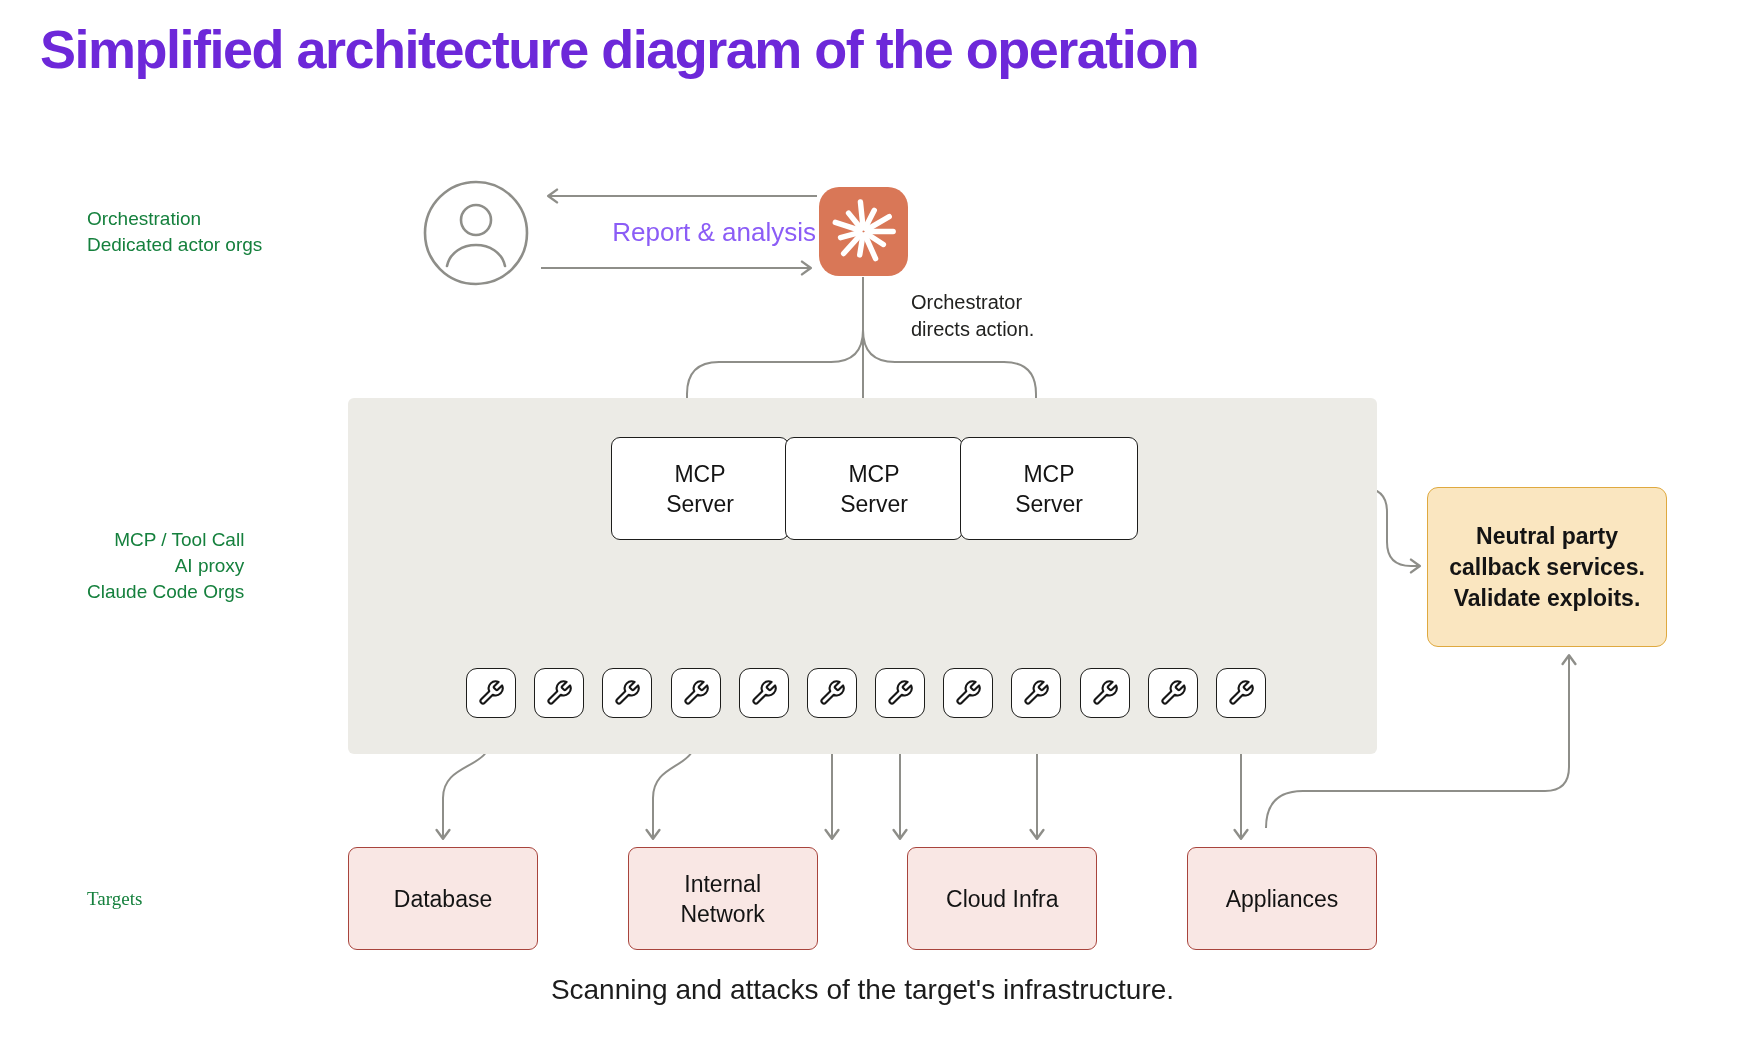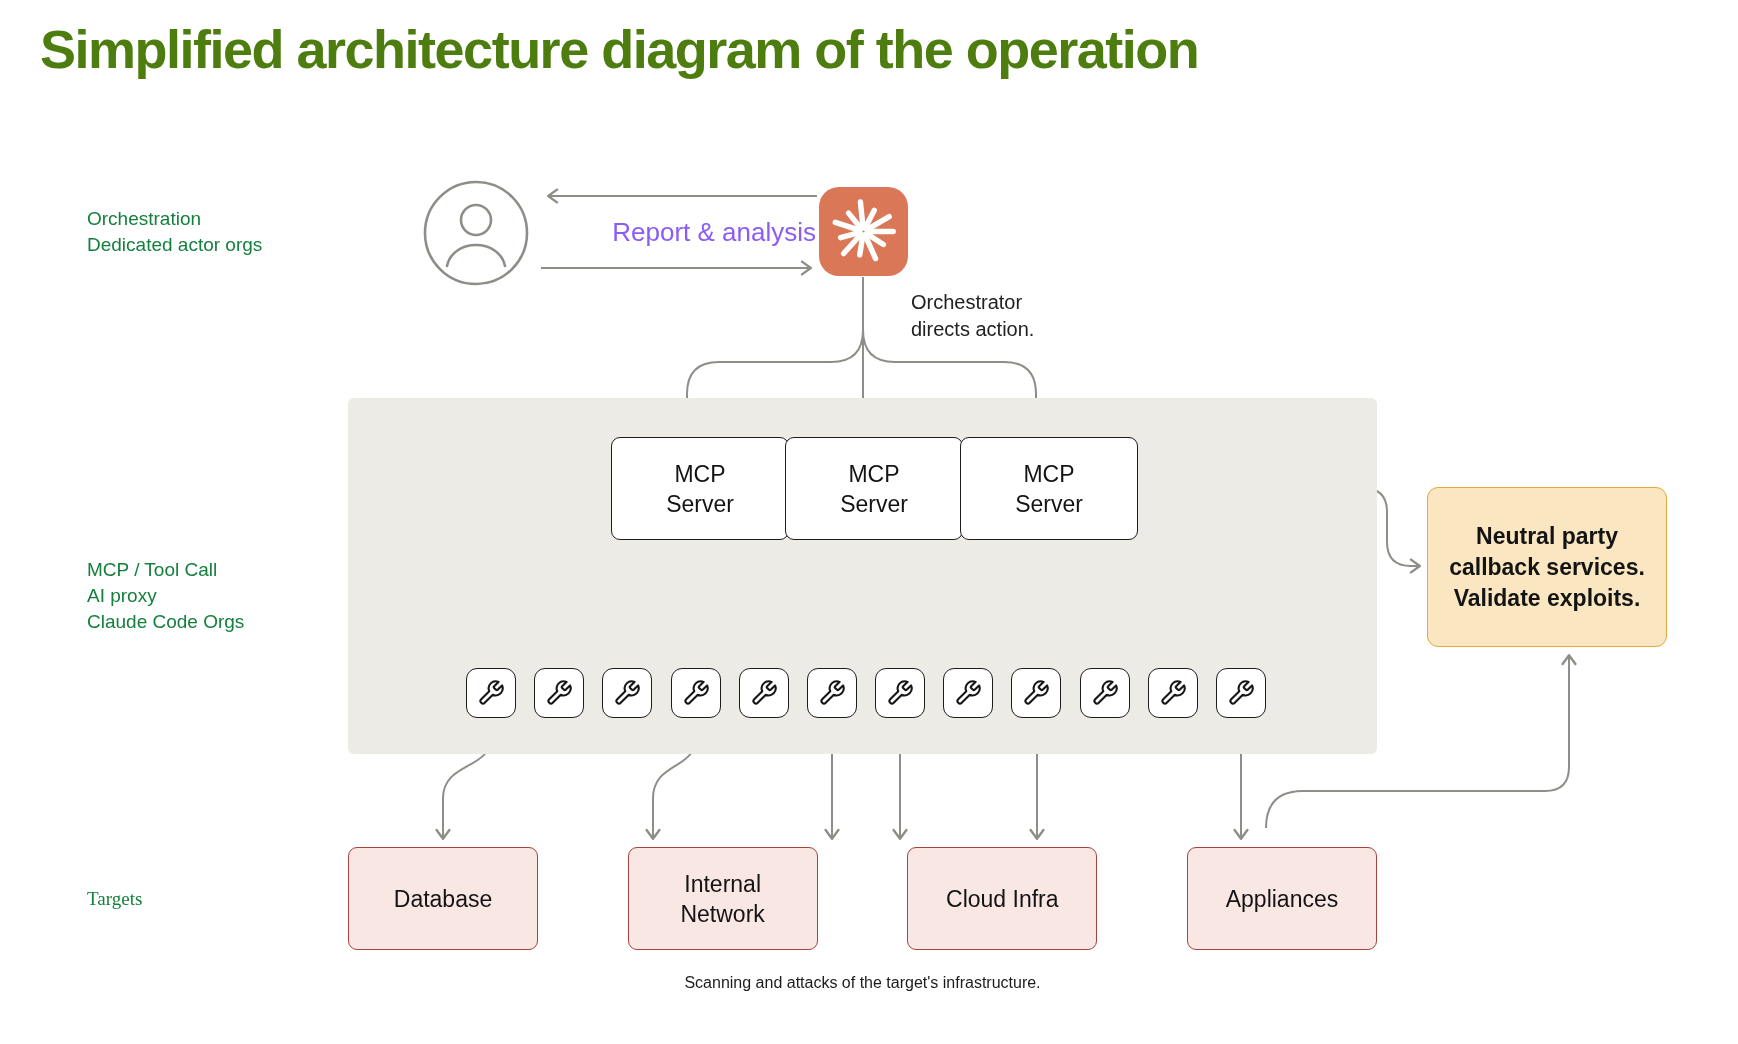--- a/index.html
+++ b/index.html
@@ -13,33 +13,33 @@
     background: #ffffff;
     overflow: hidden;
   }
 
   .title {
     position: absolute;
     left: 40px; top: 18px;
     font-size: 54px;
     font-weight: 700;
     letter-spacing: -1.5px;
-    color: #4d7c0f;
+    color: #6d28d9;
   }
 
   .row-label {
     position: absolute;
     left: 87px;
     font-size: 19px;
     line-height: 26px;
     color: #15803d;
     white-space: pre-line;
   }
   #label-orchestration { top: 206px; }
-  #label-mcp { top: 557px; }
+  #label-mcp { top: 527px; text-align: right; }
   #label-targets { top: 886px; font-family: Liberation Serif, serif; }
 
   .panel {
     position: absolute;
     left: 348px; top: 398px;
     width: 1029px; height: 356px;
     background: #ECEBE6;
     border-radius: 6px;
   }
 
@@ -146,21 +146,21 @@
     font-weight: 600;
     color: #141414;
     white-space: pre-line;
   }
 
   .caption {
     position: absolute;
     left: 348px; top: 974px;
     width: 1029px;
     text-align: center;
-    font-size: 16px;
+    font-size: 28px;
     font-weight: 500;
     color: #1c1c1c;
   }
 
   .connector-layer {
     position: absolute;
     left: 0; top: 0;
     width: 1738px; height: 1044px;
     pointer-events: none;
   }

